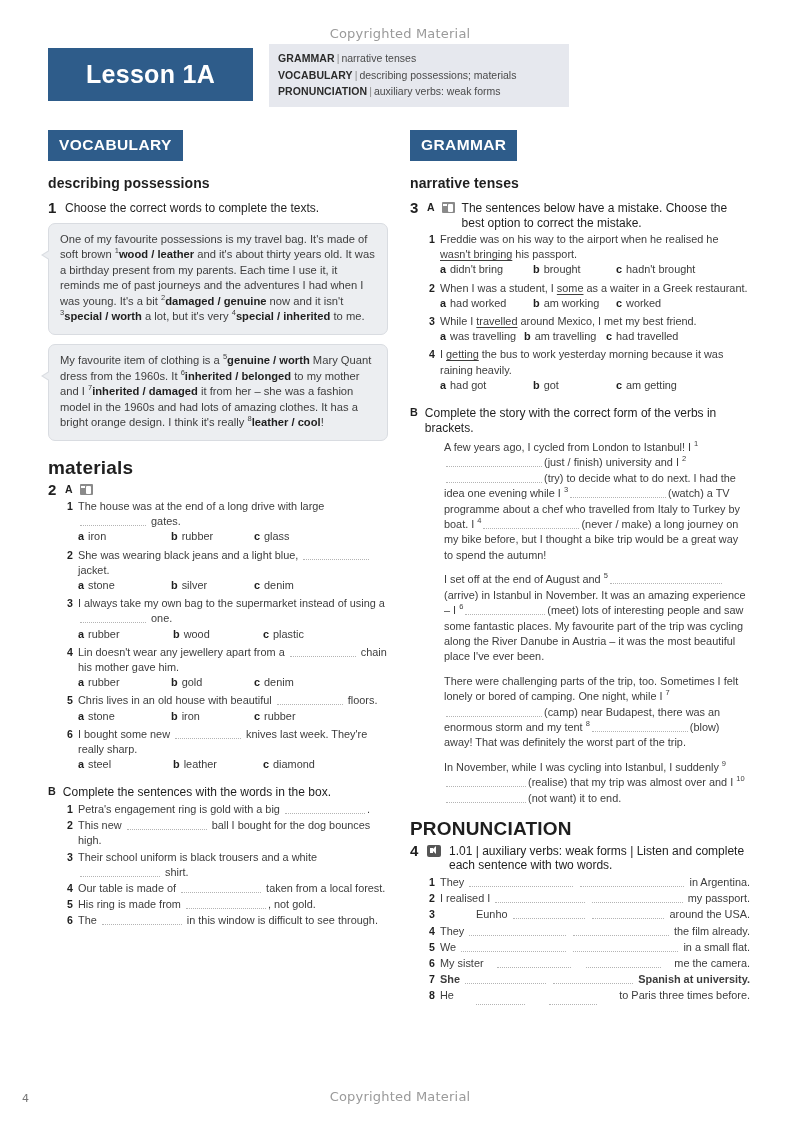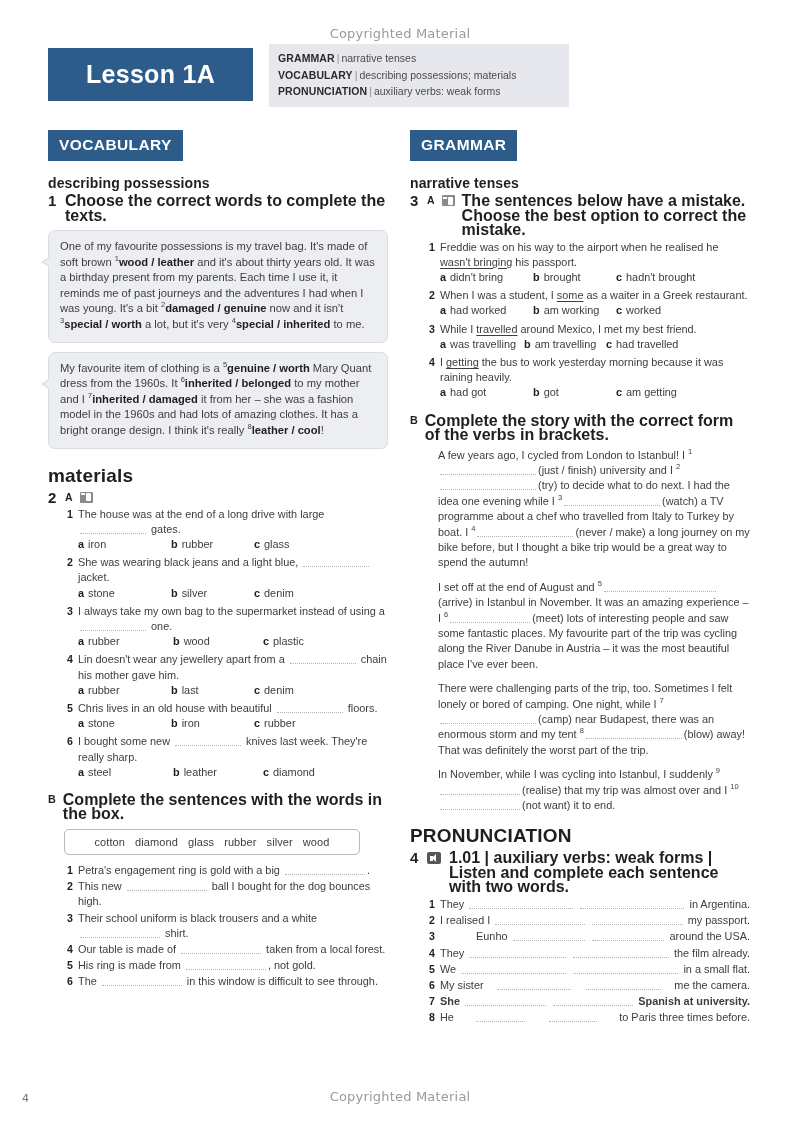--- a/index.html
+++ b/index.html
@@ -61,21 +61,21 @@
   
   .chip {
     display: inline-block; background: #2e5c8a; color: #fff;
     font-size: 15.5px; font-weight: bold; letter-spacing: .4px;
     padding: 6px 11px 7px 11px;
   }
   .chip-wrap { margin-bottom: 14px; }
 
   .subhead {
     font-size: 14px; font-weight: bold; color: #1f1f1f;
-    margin: 0 0 2px 0; letter-spacing: .1px;
+    margin: 0 0 9px 0; letter-spacing: .1px;
   }
 
   .plain-head {
     font-size: 19px; font-weight: bold; color: #1f1f1f;
     letter-spacing: .2px; margin: 16px 0 3px 0;
   }
 
   
   .ex { margin-bottom: 10px; }
   .ex-head {
@@ -84,21 +84,21 @@
   }
   .ex-num {
     font-size: 15px; font-weight: bold; color: #1f1f1f;
     line-height: 15px; min-width: 13px;
   }
   .ex-sub {
     font-size: 10.5px; font-weight: bold; color: #1f1f1f;
     line-height: 15px; padding-right: 2px;
   }
   .ex-instr {
-    font-size: 16px; font-weight: bold; color: #1f1f1f;
+    font-size: 12px; font-weight: normal; color: #1f1f1f;
     line-height: 14.5px; padding-top: 1px;
   }
   .ex-head-b {
     display: flex; align-items: flex-start; gap: 5px;
     margin-top: 10px;
   }
   .ex-head-b .ex-sub { font-size: 10.8px; }
 
   
   .card-icon {
@@ -188,21 +188,21 @@
     border: 1px solid #b9b9b9; border-radius: 5px;
     padding: 6px 10px; margin: 7px 0 8px 16px; width: 296px;
     font-size: 11px; color: #3d3d3d; text-align: center;
     letter-spacing: .1px;
   }
   .wordbox span { margin: 0 5px; }
 
   
   .story { margin: 5px 0 0 16px; }
   .story p {
-    margin: 0 0 9px 12px; font-size: 10.9px; line-height: 15.4px; color: #3d3d3d;
+    margin: 0 0 9px 18px; font-size: 10.9px; line-height: 15.4px; color: #3d3d3d;
   }
   .story sup { font-size: 7.5px; vertical-align: super; line-height: 0; }
   .indent { margin-left: 16px; }
 </style>
 </head>
 <body>
 
 <div class="page">
 
   <div class="watermark top">Copyrighted Material</div>
@@ -297,21 +297,21 @@
           </li>
           <li class="qitem">
             <span class="qnum">4</span>
             <span class="qbody">Lin doesn't wear any jewellery apart from a <span class="blank b-m"></span> chain his mother gave him.<div class="opts w3">
                 <span class="opt">
                   <span class="ol">a</span>
                   <span>rubber</span>
                 </span>
                 <span class="opt">
                   <span class="ol">b</span>
-                  <span>last</span>
+                  <span>gold</span>
                 </span>
                 <span class="opt">
                   <span class="ol">c</span>
                   <span>denim</span>
                 </span>
               </div></span>
           </li>
           <li class="qitem">
             <span class="qnum">5</span>
             <span class="qbody">Chris lives in an old house with beautiful <span class="blank b-m"></span> floors.<div class="opts w3">
@@ -345,21 +345,20 @@
                   <span>diamond</span>
                 </span>
               </div></span>
           </li>
         </ul>
 
       <div class="ex-head-b">
         <span class="ex-sub">B</span>
         <span class="ex-instr">Complete the sentences with the words in the box.</span>
       </div>
-      <div class="wordbox" id="wordbox"><span>cotton</span><span>diamond</span><span>glass</span><span>rubber</span><span>silver</span><span>wood</span></div>
       <ul class="qlist indent" id="ex2b-list">
           <li class="qitem">
             <span class="qnum">1</span>
             <span class="qbody">Petra's engagement ring is gold with a big <span class="blank b-l"></span>.</span>
           </li>
           <li class="qitem">
             <span class="qnum">2</span>
             <span class="qbody">This new <span class="blank b-l"></span> ball I bought for the dog bounces high.</span>
           </li>
           <li class="qitem">
@@ -545,21 +544,21 @@
             <span class="qnum">7</span>
             <span class="qbody" style="display:flex;align-items:baseline;gap:3px;white-space:nowrap;font-weight:bold;">
               <span>She</span>
               <span class="blank" style="flex:1 1 auto;min-width:40px;"></span>
               <span class="blank" style="flex:1 1 auto;min-width:40px;"></span>
               <span>Spanish at university.</span>
             </span>
           </li>
           <li class="qitem">
             <span class="qnum">8</span>
-            <span class="qbody" style="display:flex;align-items:flex-start;gap:20px;white-space:nowrap;">
+            <span class="qbody" style="display:flex;align-items:flex-end;gap:20px;white-space:nowrap;">
               <span>He</span>
               <span class="blank" style="flex:1 1 auto;min-width:40px;"></span>
               <span class="blank" style="flex:1 1 auto;min-width:40px;"></span>
               <span>to Paris three times before.</span>
             </span>
           </li>
         </ul>
     </div>
   </div>
 

